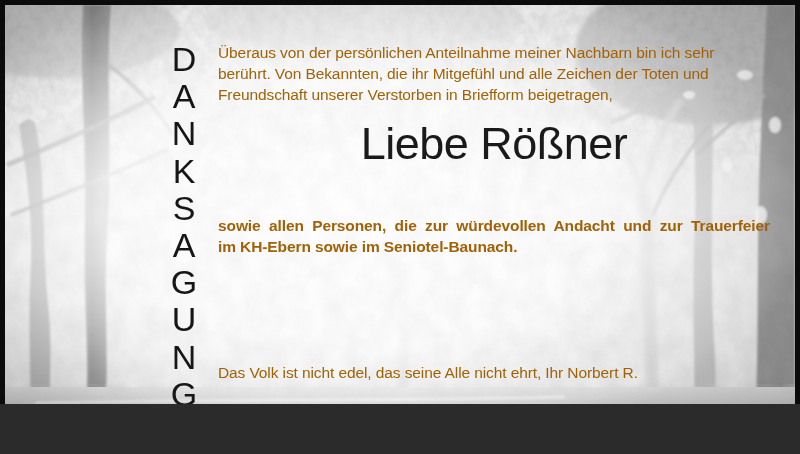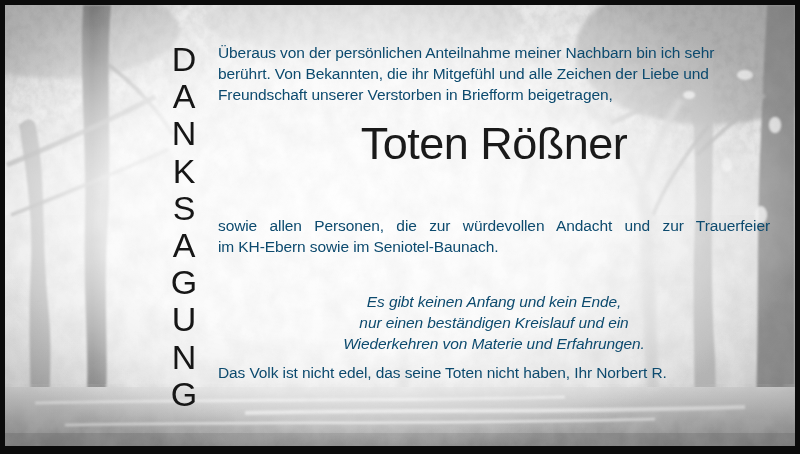--- a/index.html
+++ b/index.html
@@ -1,18 +1,18 @@
 <!DOCTYPE html>
 <html><head>
 <meta charset="utf-8">
 <style>
   html,body{margin:0;padding:0;background:#2b2b2b;}
   .page{
     position:relative;
-    width:800px;height:454px;
+    width:800px;height:404px;
     box-sizing:border-box;
     background:#0b0b0b;
     padding:5px 5px 8px 5px;
     font-family:"Liberation Sans","DejaVu Sans",sans-serif;
     overflow:hidden;
   }
   .photo{
     position:relative;
     width:790px;height:441px;
     background:#e3e3e3;
@@ -23,23 +23,23 @@
     position:absolute;
     left:158px;top:36px;
     width:42px;height:380px;
     font-size:34px;
     line-height:37.2px;
     text-align:center;
     word-break:break-all;
     color:#161616;
     z-index:3;
   }
-  .txt{position:absolute;left:213px;width:552px;color:#0c4a6e;z-index:3;}
+  .txt{position:absolute;left:213px;width:552px;color:#a16207;z-index:3;}
   .body-line{font-size:15.5px;line-height:21px;letter-spacing:-0.1px;white-space:nowrap;}
-  .just .body-line{white-space:normal;text-align:justify;text-align-last:justify;}
+  .just .body-line{white-space:normal;text-align:justify;text-align-last:justify;font-weight:bold;}
   .just .body-line.last{text-align:center;text-align-last:left;white-space:nowrap;}
   .big-name{
     font-size:45px;line-height:50px;
     text-align:center;color:#1a1a1a;letter-spacing:-0.5px;
   }
   .quote{font-style:italic;text-align:center;}
   .quote .body-line{white-space:nowrap;text-align:center;}
 </style>
 </head>
 <body>
@@ -153,34 +153,29 @@
 
       <rect width="790" height="441" fill="url(#gWash)"></rect>
       <rect width="790" height="441" filter="url(#fMot)" opacity="0.12"></rect>
       <rect width="790" height="441" fill="url(#gVig)"></rect>
     </svg>
 
     <div class="vtitle">DANKSAGUNG</div>
 
     <div class="txt" style="top:37px;">
       <div class="body-line">Überaus von der persönlichen Anteilnahme meiner Nachbarn bin ich sehr</div>
-      <div class="body-line">berührt. Von Bekannten, die ihr Mitgefühl und alle Zeichen der Liebe und</div>
+      <div class="body-line">berührt. Von Bekannten, die ihr Mitgefühl und alle Zeichen der Toten und</div>
       <div class="body-line">Freundschaft unserer Verstorben in Briefform beigetragen,</div>
     </div>
 
-    <div class="txt big-name" style="top:114px;">Toten Rößner</div>
+    <div class="txt big-name" style="top:114px;">Liebe Rößner</div>
 
 
     <div class="txt just" style="top:210px;">
       <div class="body-line">sowie allen Personen, die zur würdevollen Andacht und zur Trauerfeier</div>
       <div class="body-line last">im KH-Ebern sowie im Seniotel-Baunach.</div>
     </div>
 
-    <div class="txt quote" style="top:286px;">
-      <div class="body-line">Es gibt keinen Anfang und kein Ende,</div>
-      <div class="body-line">nur einen beständigen Kreislauf und ein</div>
-      <div class="body-line">Wiederkehren von Materie und Erfahrungen.</div>
-    </div>
 
-    <div class="txt body-line" style="top:357px;">Das Volk ist nicht edel, das seine Toten nicht haben, Ihr Norbert R.</div>
+    <div class="txt body-line" style="top:357px;">Das Volk ist nicht edel, das seine Alle nicht ehrt, Ihr Norbert R.</div>
 
   </div>
 </div>
 
 </body></html>

